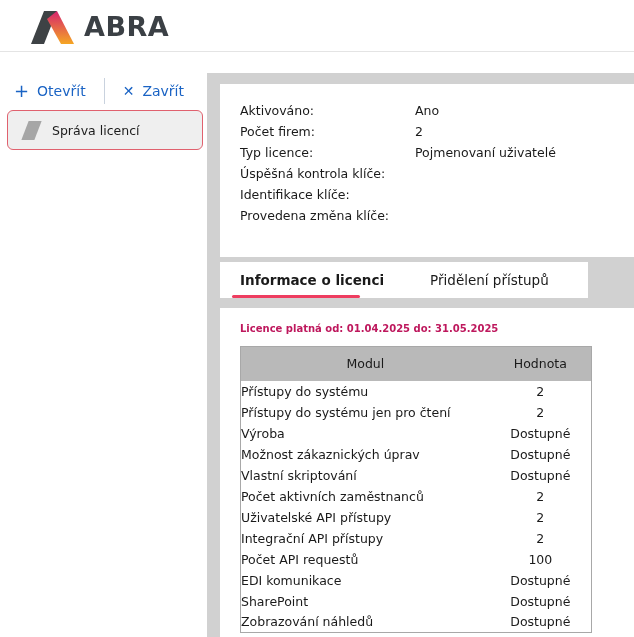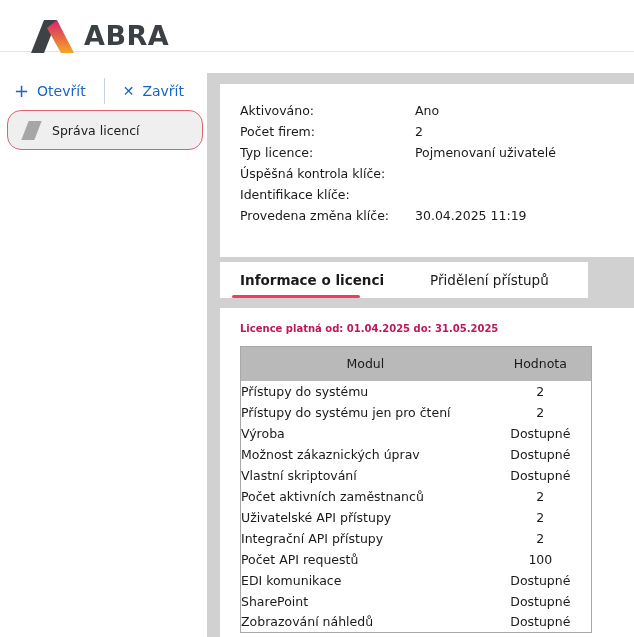--- a/index.html
+++ b/index.html
@@ -2,31 +2,31 @@
 <html><head>
 <meta charset="utf-8">
 <style>
   * { margin:0; padding:0; box-sizing:border-box; }
   html,body { width:634px; height:637px; overflow:hidden; background:#fff;
               font-family:"DejaVu Sans","Liberation Sans",sans-serif; color:#1a1a1a; }
 
   
   .app-header { position:absolute; left:0; top:0; width:634px; height:52px;
                 background:#fff; border-bottom:1px solid #e4e4e4; }
-  .logo { position:absolute; left:30px; top:8px; display:flex; align-items:center;margin-top:9px; }
+  .logo { position:absolute; left:30px; top:8px; display:flex; align-items:center; }
   .logo-text { font-size:27px; font-weight:bold; color:#3b4045; letter-spacing:.5px; margin-left:9px; }
 
   
   .sidebar { position:absolute; left:0; top:53px; width:207px; bottom:0; background:#fff; }
   .toolbar { position:absolute; left:14px; top:25px; display:flex; align-items:center; }
   .tb-btn { display:flex; align-items:center; color:#1a63c4; font-size:14px; cursor:pointer; }
   .tb-btn .glyph { font-size:18px; margin-right:8px; line-height:1; }
   .tb-sep { width:1px; height:26px; background:#c9d2de; margin:0 18px; }
   .nav-item { position:absolute; left:7px; top:57px; width:196px; height:40px;
-              background:#efefef; border:1px solid #e0616e; border-radius:14px;
+              background:#efefef; border:1px solid #e0616e; border-radius:6px;
               display:flex; align-items:center; }
   .nav-ico { width:13px; height:19px; background:#a6a6a6; transform:skewX(-21deg);
              margin-left:17px; margin-right:14px; }
   .nav-label { font-size:12.5px; color:#1c1c1c; }
 
   
   .main { position:absolute; left:207px; top:73px; right:0; bottom:0; background:#d1d1d1; }
 
   .info-card { position:absolute; left:13px; right:0; top:11px; height:173px; background:#fff; }
   .fields { padding:19px 0 0 20px; }
@@ -111,21 +111,20 @@
       </div>
       <div class="field-row">
         <span class="f-label">Úspěšná kontrola klíče:</span>
         <span class="f-value"></span>
       </div>
       <div class="field-row">
         <span class="f-label">Identifikace klíče:</span>
       </div>
       <div class="field-row">
         <span class="f-label">Provedena změna klíče:</span>
-        <span class="f-value">30.04.2025 11:19</span>
       </div>
     </div>
   </div>
 
   <div class="tabstrip">
     <div class="tabs">
       <div class="tab tab1 active">
         <span>Informace o licenci</span>
         <div class="tab-underline"></div>
       </div>

